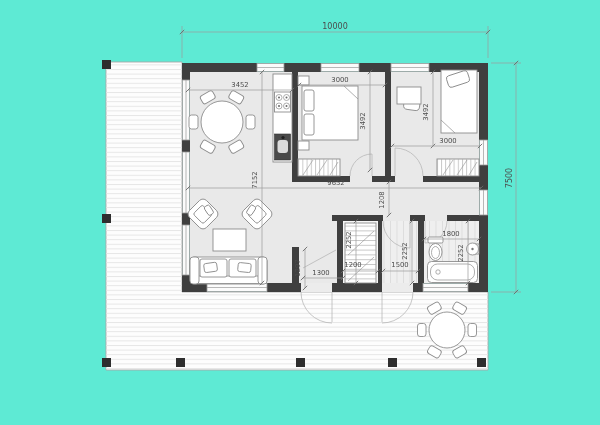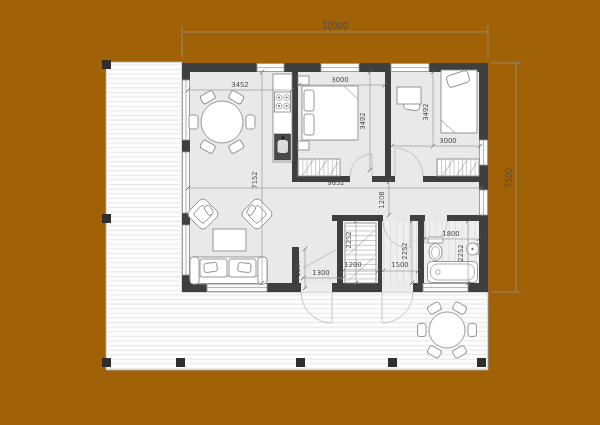--- a/index.html
+++ b/index.html
@@ -1,16 +1,16 @@
 <!DOCTYPE html>
 <html style="--wall: #3f3f3f; --floor: #e9e9e9; --deck-bg: #fdfdfd; --outline: #a8a8a8; --furnline: #8c8c8c; --post: #2e2e2e; --dim: #9c9c9c; --dim-text: #4c4c4c;"><head>
 <meta charset="utf-8">
 <style>
   html,body{margin:0;padding:0;background:#fff;}
-  #canvas{position:relative;width:600px;height:425px;background:#a16207;overflow:hidden;
+  #canvas{position:relative;width:600px;height:425px;background:#5eead4;overflow:hidden;
           font-family:"DejaVu Sans",sans-serif;}
   svg{position:absolute;left:0;top:0;}
   .wall{fill:var(--wall);}
   .floor{fill:var(--floor);}
   .deck{fill:var(--deck-bg);stroke:var(--outline);stroke-width:0.9;}
   .post{fill:var(--post);}
   .furn{fill:#ffffff;stroke:var(--furnline);stroke-width:0.9;}
   .furnline{stroke:var(--furnline);stroke-width:0.7;fill:none;}
   .win{fill:#fbfbfb;stroke:#9a9a9a;stroke-width:0.8;}
   .winline{stroke:#9a9a9a;stroke-width:0.7;}

